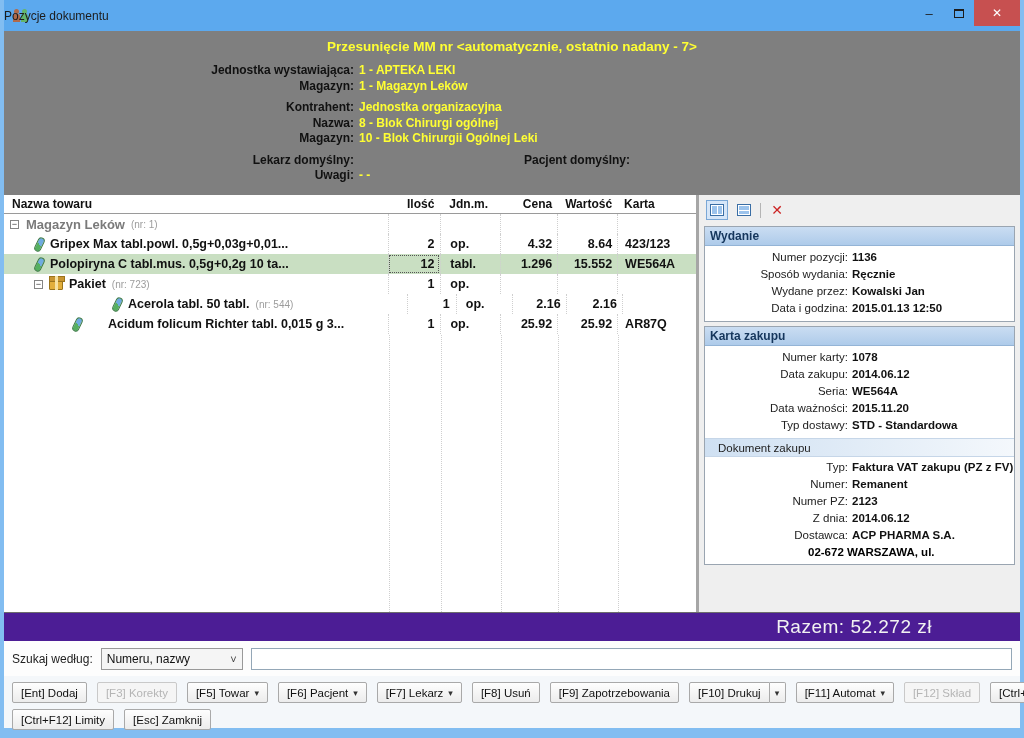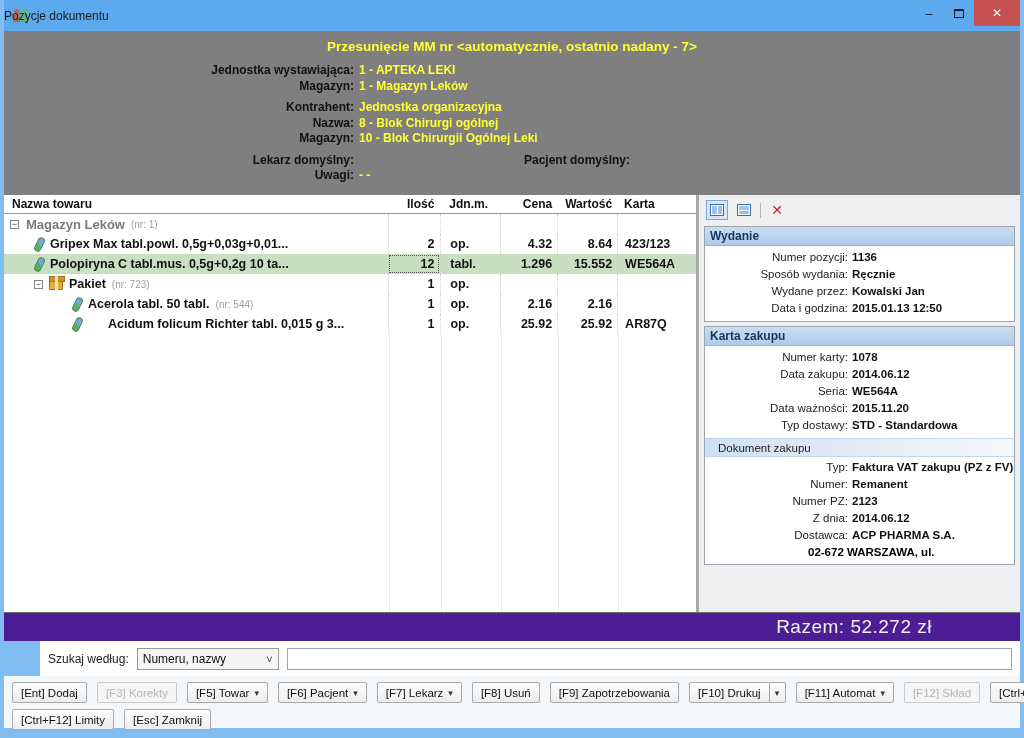--- a/index.html
+++ b/index.html
@@ -81,21 +81,21 @@
   .drow .dv { font-weight:700; color:#111; }
   .dbox .pad { padding-top:3px; }
   .dsub { height:19px; line-height:19px; padding-left:13px; font-size:11.5px; color:#222; margin:4px 0 2px 0;
     background:linear-gradient(90deg,#CFE0F2,#F4F8FC); border-top:1px solid #C6D6E8; border-bottom:1px solid #C6D6E8; }
   .dv2 { margin-left:103px; font-weight:700; line-height:16px; }
   
   .total-bar { height:29px; background:#4c1d95; display:flex; align-items:center; justify-content:flex-end;
     padding-right:88px; border-top:1px solid #6c6c6c; }
   .total-bar span { color:#F2F2F2; font-size:19px; letter-spacing:.5px; }
   
-  .search-bar { height:35px; background:#FDFDFD; display:flex; align-items:center; padding:0 8px; gap:8px;margin-left:36px; }
+  .search-bar { height:35px; background:#FDFDFD; display:flex; align-items:center; padding:0 8px; gap:8px; }
   .search-bar label { font-size:12px; color:#222; }
   .combo { width:142px; height:22px; border:1px solid #999; background:#F5F5F5; display:flex;
     align-items:center; padding:0 5px; font-size:12px; color:#111; }
   .combo .carrow { margin-left:auto; font-size:11px; color:#444; }
   .search-input { flex:1; height:22px; border:1px solid #94A7B7; background:#fff; font-size:12px; padding:0 4px;
     font-family:"Liberation Sans","DejaVu Sans",sans-serif; }
   
   .button-bar { background:#F4F7FA; padding:6px 0 0 8px; height:52px; }
   .brow { display:flex; gap:10px; margin-bottom:6px; }
   .btn { height:21px; padding:0 8px; display:inline-flex; align-items:center; gap:5px;
@@ -219,21 +219,21 @@
           <span class="nr">(nr: 723)</span>
         </div>
         <div class="c c-qty">1</div>
         <div class="c c-unit">op.</div>
         <div class="c c-price"></div>
         <div class="c c-val"></div>
         <div class="c c-serial"></div>
       </div>
 
       <div class="grow">
-        <div class="c c-name" style="padding-left:68px;">
+        <div class="c c-name" style="padding-left:68px;margin-left:40px;">
           <span class="pill"></span>
           <span class="gname">Acerola tabl. 50 tabl.</span>
           <span class="nr">(nr: 544)</span>
         </div>
         <div class="c c-qty">1</div>
         <div class="c c-unit">op.</div>
         <div class="c c-price">2.16</div>
         <div class="c c-val">2.16</div>
         <div class="c c-serial"></div>
       </div>

